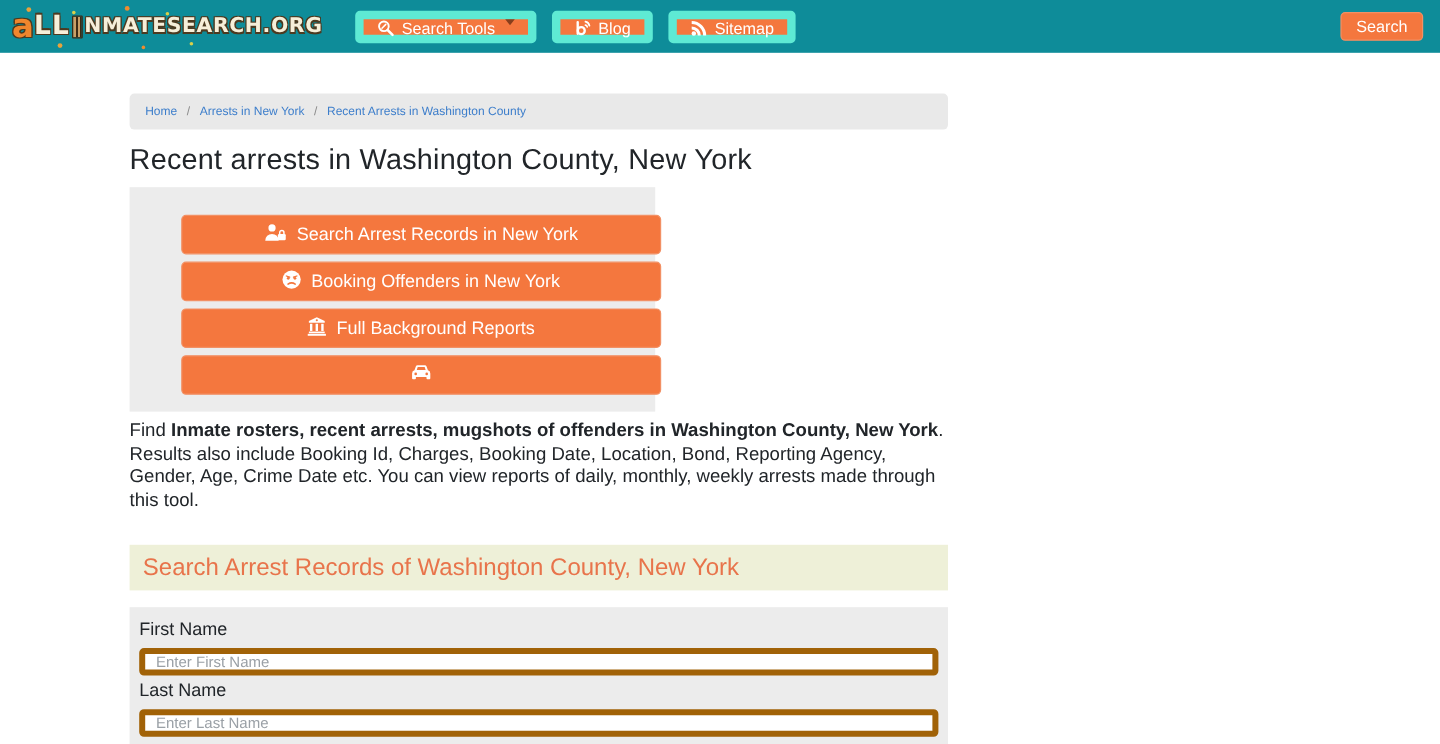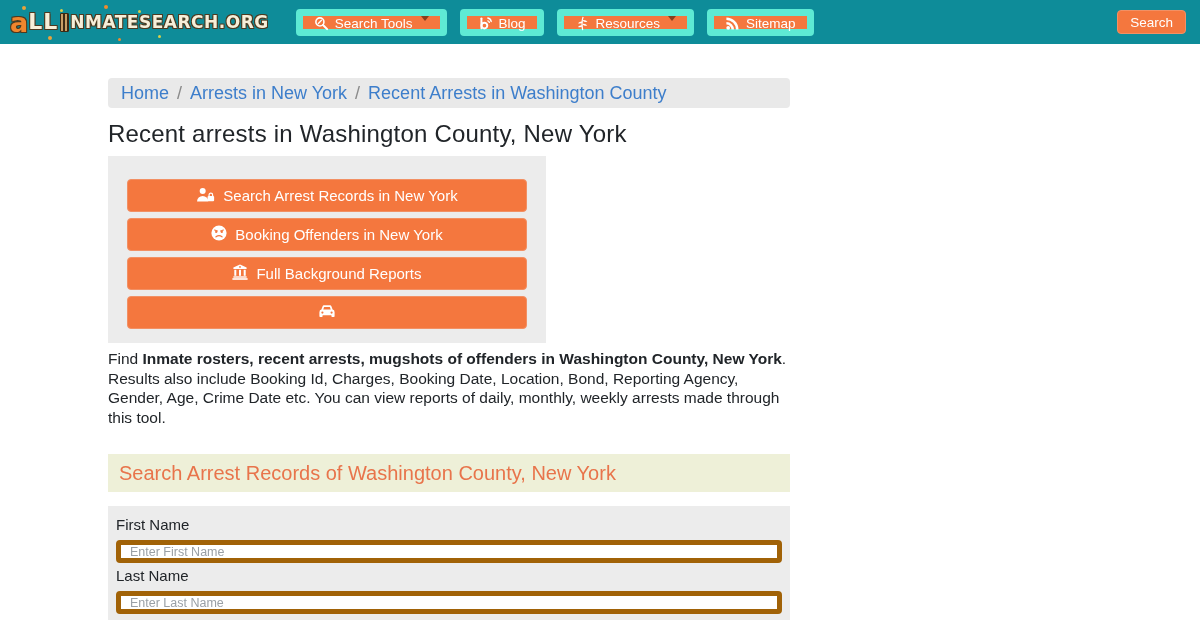--- a/index.html
+++ b/index.html
@@ -48,37 +48,37 @@
     background:#f4773e; border:1px solid #f29064; color:#fff; height:24px;
     padding:0 12px; border-radius:4px; font-size:13.5px; cursor:pointer;
     font-family:"Liberation Sans", sans-serif;
   }
 
   
   .container{ width:682px; margin:34px 0 0 108px; }
 
   .breadcrumb{
     background:#e9e9e9; border-radius:4px; height:30px; display:flex;
-    align-items:center; padding:0 13px; font-size:18px; margin-bottom:11px;
+    align-items:center; padding:0 13px; font-size:10px; margin-bottom:11px;
   }
   .breadcrumb a{ color:#3d7ecb; text-decoration:none; cursor:pointer; }
   .sep{ color:#8a8a8a; margin:0 8px; }
 
   h1{ font-size:24px; font-weight:500; color:#212529; margin:0 0 8px 0;
       line-height:29px; letter-spacing:0.2px; }
 
   .quick-panel{
     width:438px; background:#ececec; padding:23px 19px 14px;
     display:flex; flex-direction:column; gap:6px;
   }
   .ql-btn{
     height:33px; background:#f4773e; border:1px solid #f29064; border-radius:4px;
     color:#fff; font-size:15px; display:flex; align-items:center;
     justify-content:center; gap:8px; cursor:pointer; text-decoration:none;
-    font-family:"Liberation Sans", sans-serif; width:100%;
+    font-family:"Liberation Sans", sans-serif; width:100%;margin-left:24px;
   }
   .ql-btn svg{ flex:0 0 auto; }
 
   .intro{ font-size:15.5px; line-height:19.5px; margin:6px 0 0; color:#212529; }
   .intro b{ font-weight:bold; }
 
   .section-heading{
     margin:27px 0 14px; background:#eef0d8; color:#e8744b; font-size:20px;
     font-weight:400; padding:8px 11px; line-height:22px;
   }
@@ -131,33 +131,20 @@
         <svg width="15" height="15" viewBox="0 0 16 16">
             <rect x="2.6" y="1.5" width="2.1" height="12.5" rx="1" fill="#fff"></rect>
             <circle cx="6.8" cy="10.2" r="3.1" fill="none" stroke="#fff" stroke-width="2.1"></circle>
             <path d="M10.5 2.2 a4.6 4.6 0 0 1 3.6 3.6" fill="none" stroke="#fff" stroke-width="1.5" stroke-linecap="round"></path>
             <path d="M10.5 5.2 a2 2 0 0 1 1.6 1.6" fill="none" stroke="#fff" stroke-width="1.5" stroke-linecap="round"></path>
           </svg>
       </span>
       <span>Blog</span>
     </button>
 
-    <button class="nav-btn">
-      <span>
-        <svg width="15" height="15" viewBox="0 0 16 16">
-            <path d="M8.6 1 C7.2 5.5 7.2 10.5 8.2 15" fill="none" stroke="#fff" stroke-width="1.3"></path>
-            <path d="M8.1 6 Q4.8 5.6 3.2 7.6 Q6 9 8.1 6.6 Z" fill="#fff"></path>
-            <path d="M8 10 Q4.7 9.6 3.1 11.6 Q5.9 13 8 10.6 Z" fill="#fff"></path>
-            <path d="M8.4 4.4 Q11.6 4 13.2 6 Q10.4 7.4 8.4 5 Z" fill="#fff"></path>
-            <path d="M8.2 8.4 Q11.4 8 13 10 Q10.2 11.4 8.2 9 Z" fill="#fff"></path>
-          </svg>
-      </span>
-      <span>Resources</span>
-      <span class="caret"></span>
-    </button>
 
     <button class="nav-btn">
       <span>
         <svg width="15" height="15" viewBox="0 0 16 16" fill="#fff">
             <circle cx="3.4" cy="12.6" r="2"></circle>
             <path d="M1.5 6.4 a8.1 8.1 0 0 1 8.1 8.1 h-2.7 a5.4 5.4 0 0 0 -5.4 -5.4 z"></path>
             <path d="M1.5 1.6 a12.9 12.9 0 0 1 12.9 12.9 h-2.7 a10.2 10.2 0 0 0 -10.2 -10.2 z"></path>
           </svg>
       </span>
       <span>Sitemap</span>

